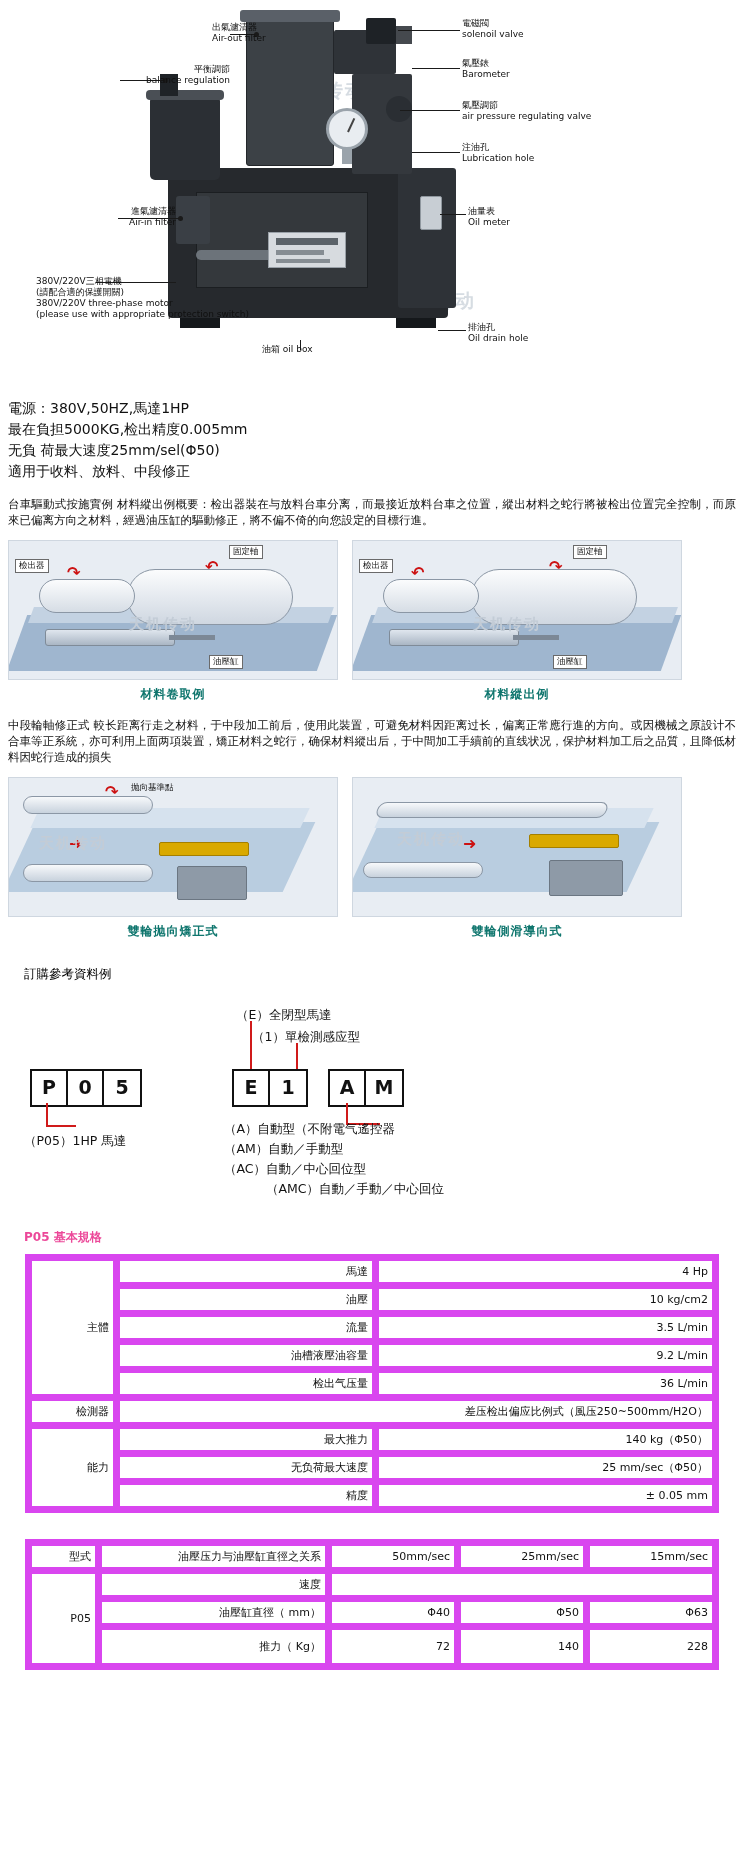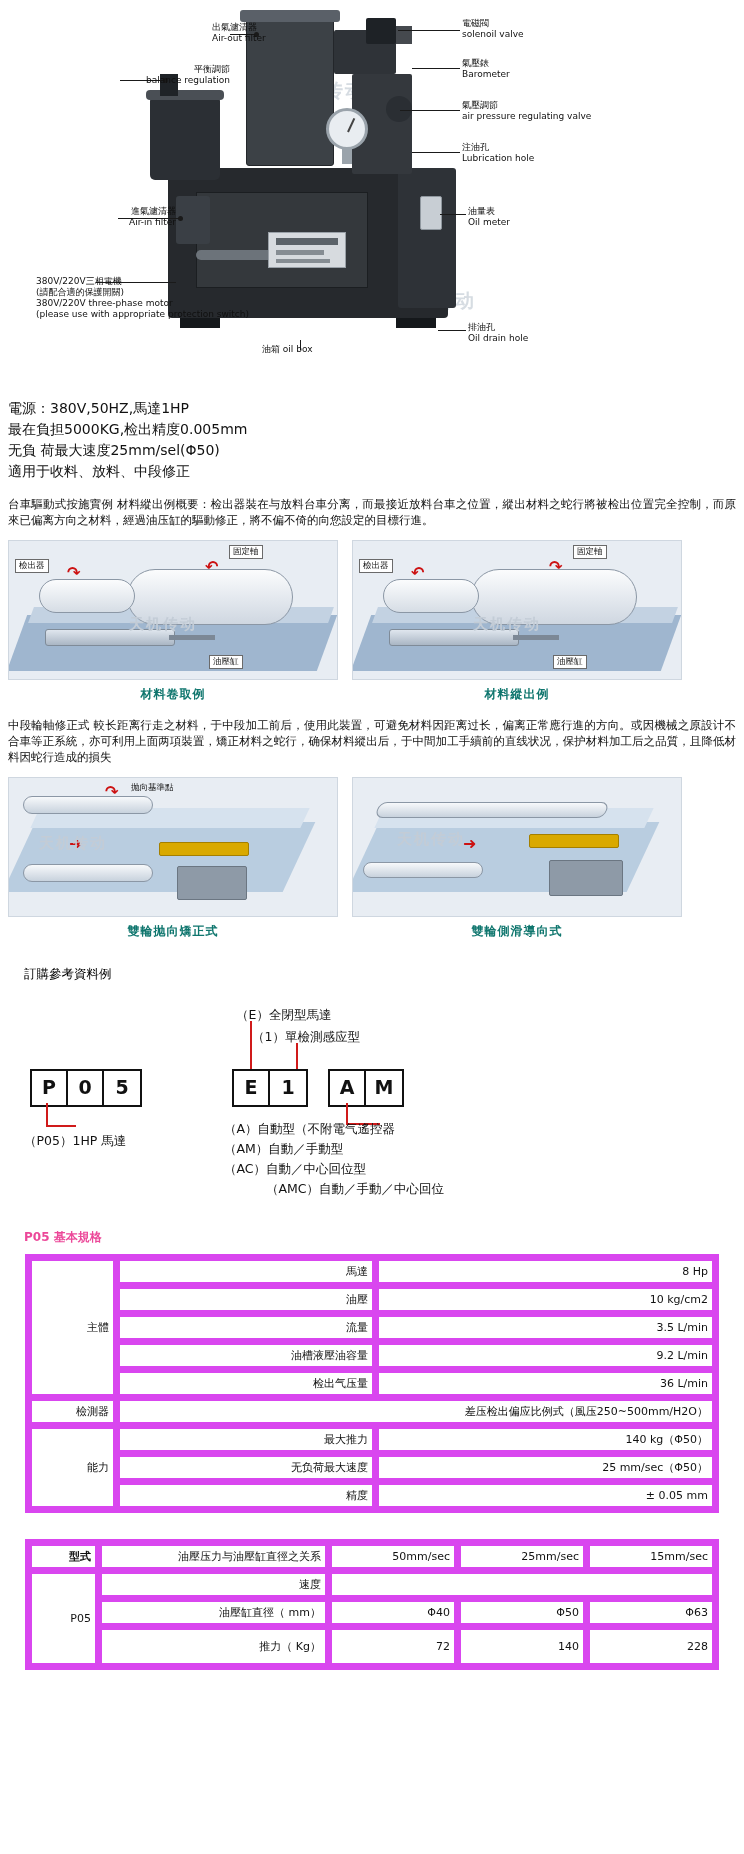--- a/index.html
+++ b/index.html
@@ -428,21 +428,21 @@
     <div class="codetxt" style="left:224px; top:190px;margin-left:42px;">（AMC）自動／手動／中心回位</div>
   </div>
 
   <div class="tbl-title">P05 基本規格</div>
 
   <table class="spec">
     <tbody>
       <tr>
         <td class="rowhdr" rowspan="5">主體</td>
         <td>馬達</td>
-        <td>8 Hp</td>
+        <td>4 Hp</td>
       </tr>
       <tr>
         <td>油壓</td>
         <td>10 kg/cm2</td>
       </tr>
       <tr>
         <td>流量</td>
         <td>3.5 L/min</td>
       </tr>
       <tr>
@@ -472,21 +472,21 @@
       </tr>
     </tbody>
   </table>
 
   <div class="gap"></div>
 
 
   <table class="spec">
     <tbody>
       <tr>
-        <td style="width:70px;font-weight:bold;">型式</td>
+        <td style="width:70px;">型式</td>
         <td style="width:230px;">油壓压力与油壓缸直徑之关系</td>
         <td>50mm/sec</td>
         <td>25mm/sec</td>
         <td>15mm/sec</td>
       </tr>
       <tr>
         <td rowspan="3">P05</td>
         <td>速度</td>
         <td colspan="3"></td>
       </tr>

